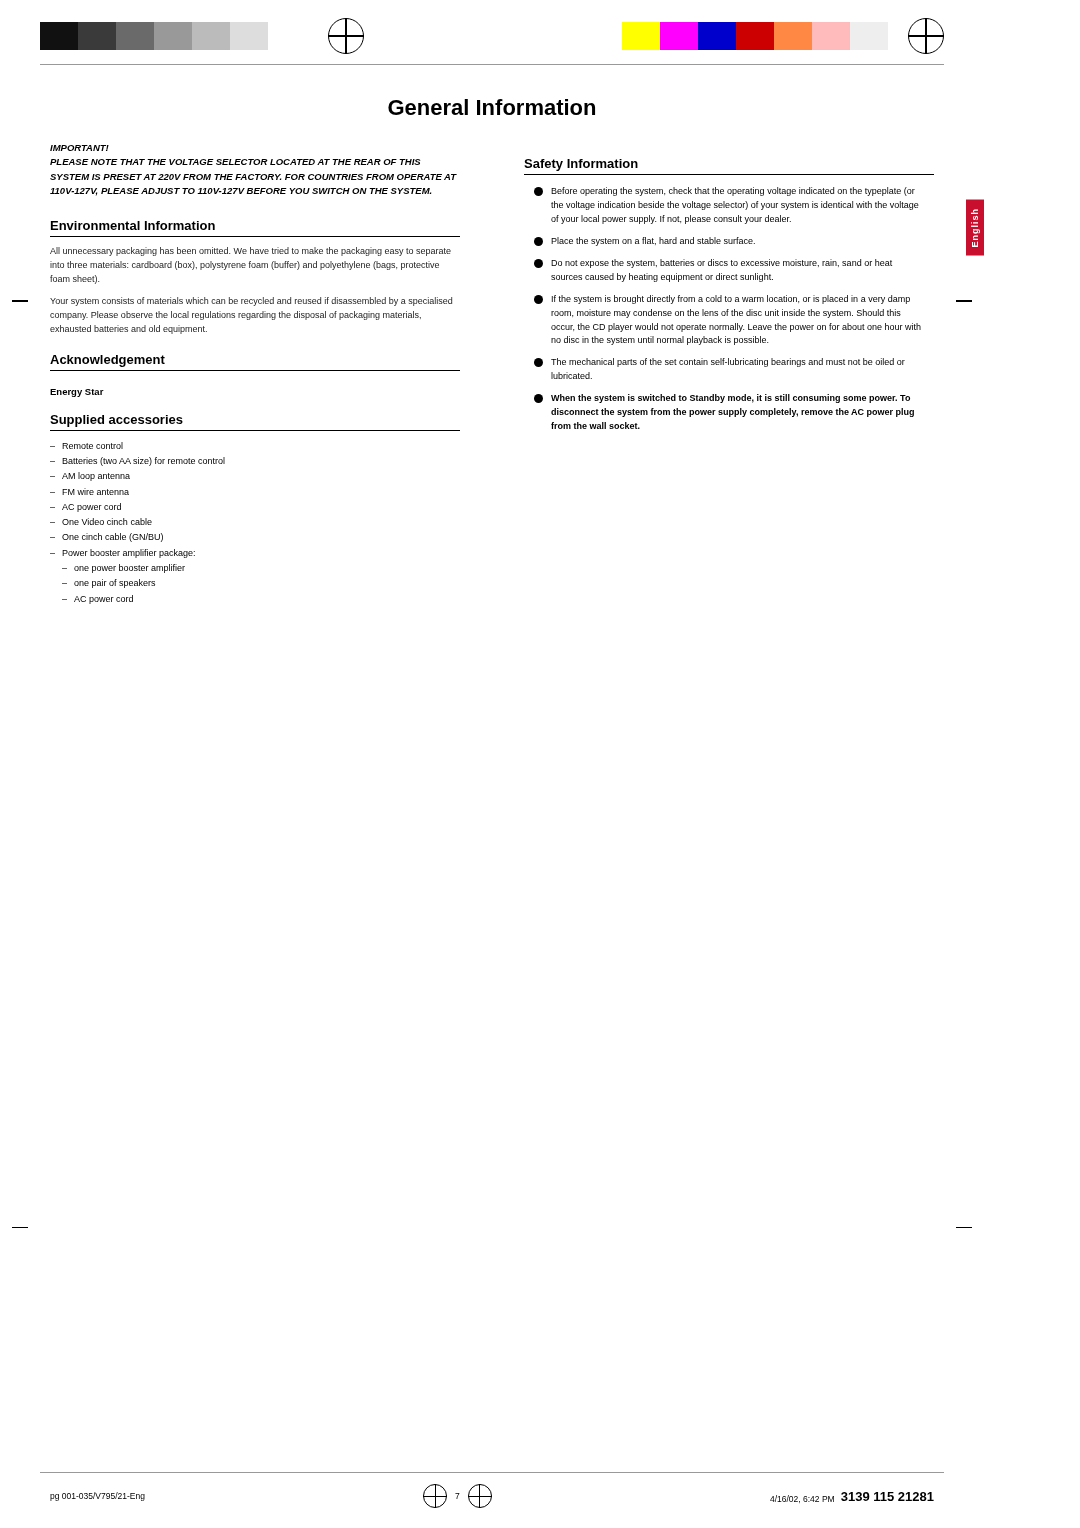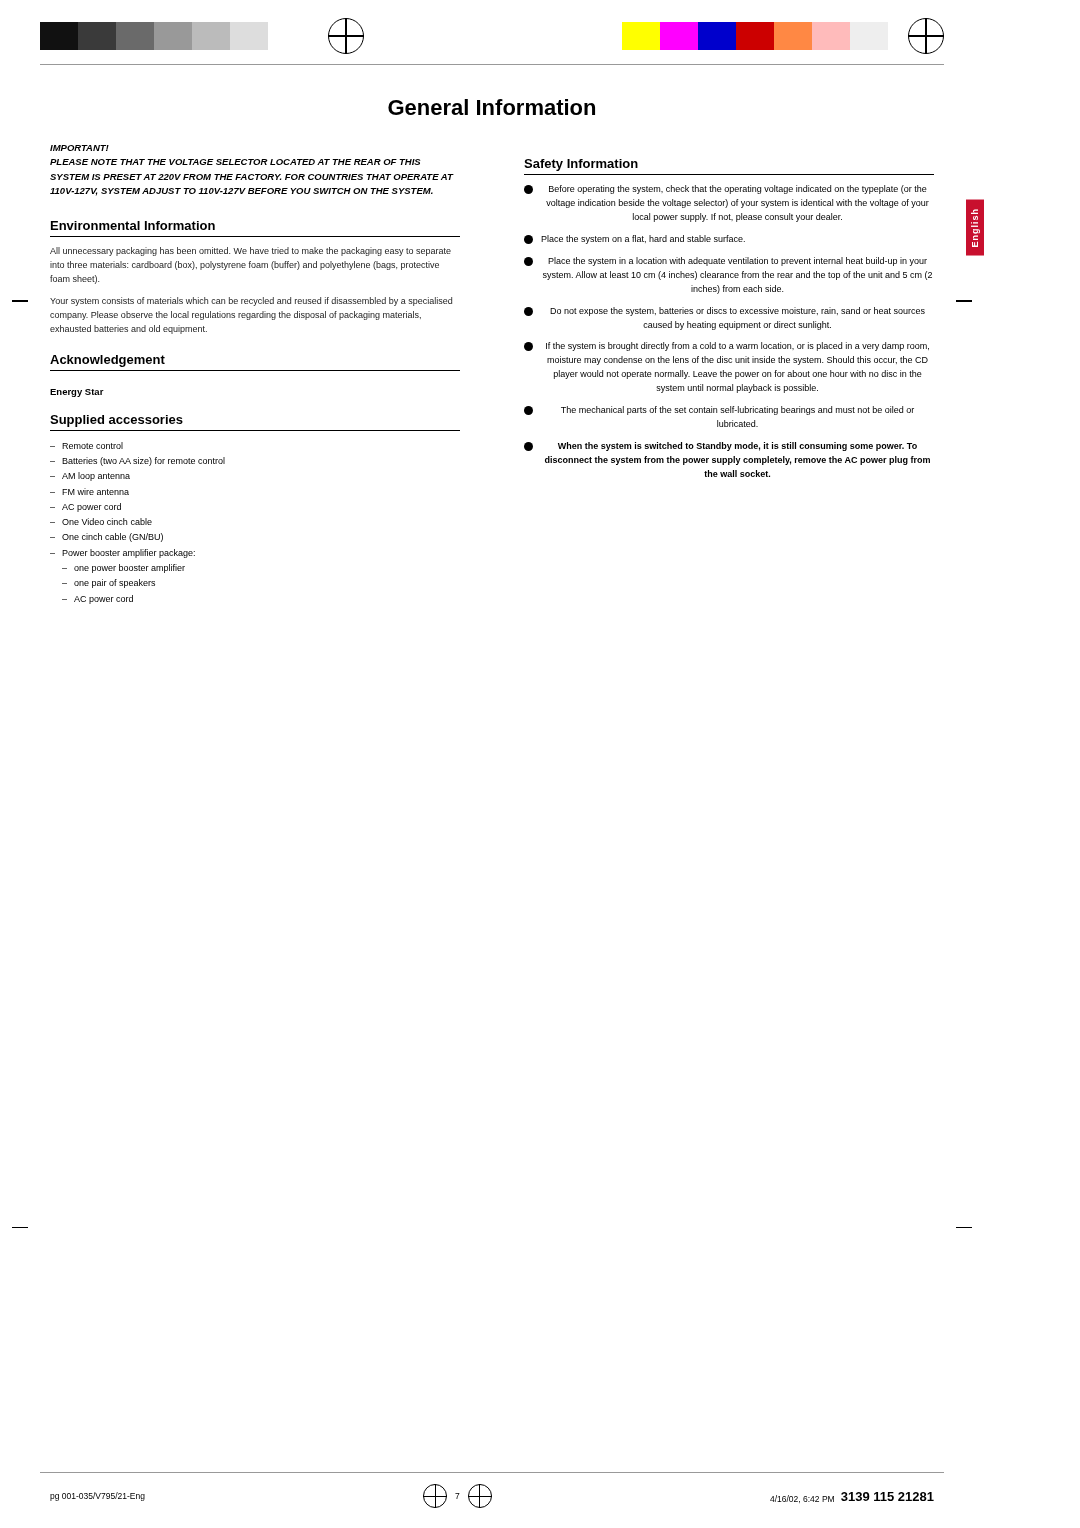--- a/index.html
+++ b/index.html
@@ -201,22 +201,21 @@
     .accessories-list li.sub-item::before {
       content: '–';
       position: absolute;
       left: 12px;
     }
 
     
     .safety-list {
       list-style: none;
       padding: 0;
-      margin: 0;
-      text-align: center;
+      margin: 10px;
     }
 
     .safety-list li {
       display: flex;
       align-items: flex-start;
       gap: 8px;
       margin-bottom: 8px;
       font-size: 9px;
       line-height: 1.55;
     }
@@ -374,21 +373,21 @@
   <div class="main-content">
 
     <h1 class="page-title">General Information</h1>
 
     <div class="two-col">
 
       <div class="col-left">
 
         <div class="important-notice">
           <div class="important-label">IMPORTANT!</div>
-          <div class="notice-text">PLEASE NOTE THAT THE VOLTAGE SELECTOR LOCATED AT THE REAR OF THIS SYSTEM IS PRESET AT 220V FROM THE FACTORY. FOR COUNTRIES THAT OPERATE AT 110V-127V, SYSTEM ADJUST TO 110V-127V BEFORE YOU SWITCH ON THE SYSTEM.</div>
+          <div class="notice-text">PLEASE NOTE THAT THE VOLTAGE SELECTOR LOCATED AT THE REAR OF THIS SYSTEM IS PRESET AT 220V FROM THE FACTORY. FOR COUNTRIES FROM OPERATE AT 110V-127V, PLEASE ADJUST TO 110V-127V BEFORE YOU SWITCH ON THE SYSTEM.</div>
         </div>
 
         <div class="section-title">Environmental Information</div>
         <div class="body-text">
           <p>All unnecessary packaging has been omitted. We have tried to make the packaging easy to separate into three materials: cardboard (box), polystyrene foam (buffer) and polyethylene (bags, protective foam sheet).</p>
           <p>Your system consists of materials which can be recycled and reused if disassembled by a specialised company. Please observe the local regulations regarding the disposal of packaging materials, exhausted batteries and old equipment.</p>
         </div>
 
         <div class="section-title">Acknowledgement</div>
         <div class="ack-section">
@@ -419,24 +418,20 @@
           <li>
             <div class="bullet-dot"></div>
             <span>Before operating the system, check that the operating voltage indicated on the typeplate (or the voltage indication beside the voltage selector) of your system is identical with the voltage of your local power supply. If not, please consult your dealer.</span>
           </li>
           <li>
             <div class="bullet-dot"></div>
             <span>Place the system on a flat, hard and stable surface.</span>
           </li>
           <li>
             <div class="bullet-dot"></div>
-            <span>Place the system in a location with adequate ventilation to prevent internal heat build-up in your system. Allow at least 10 cm (4 inches) clearance from the rear and the top of the unit and 5 cm (2 inches) from each side.</span>
-          </li>
-          <li>
-            <div class="bullet-dot"></div>
             <span>Do not expose the system, batteries or discs to excessive moisture, rain, sand or heat sources caused by heating equipment or direct sunlight.</span>
           </li>
           <li>
             <div class="bullet-dot"></div>
             <span>If the system is brought directly from a cold to a warm location, or is placed in a very damp room, moisture may condense on the lens of the disc unit inside the system. Should this occur, the CD player would not operate normally. Leave the power on for about one hour with no disc in the system until normal playback is possible.</span>
           </li>
           <li>
             <div class="bullet-dot"></div>
             <span>The mechanical parts of the set contain self-lubricating bearings and must not be oiled or lubricated.</span>
           </li>

